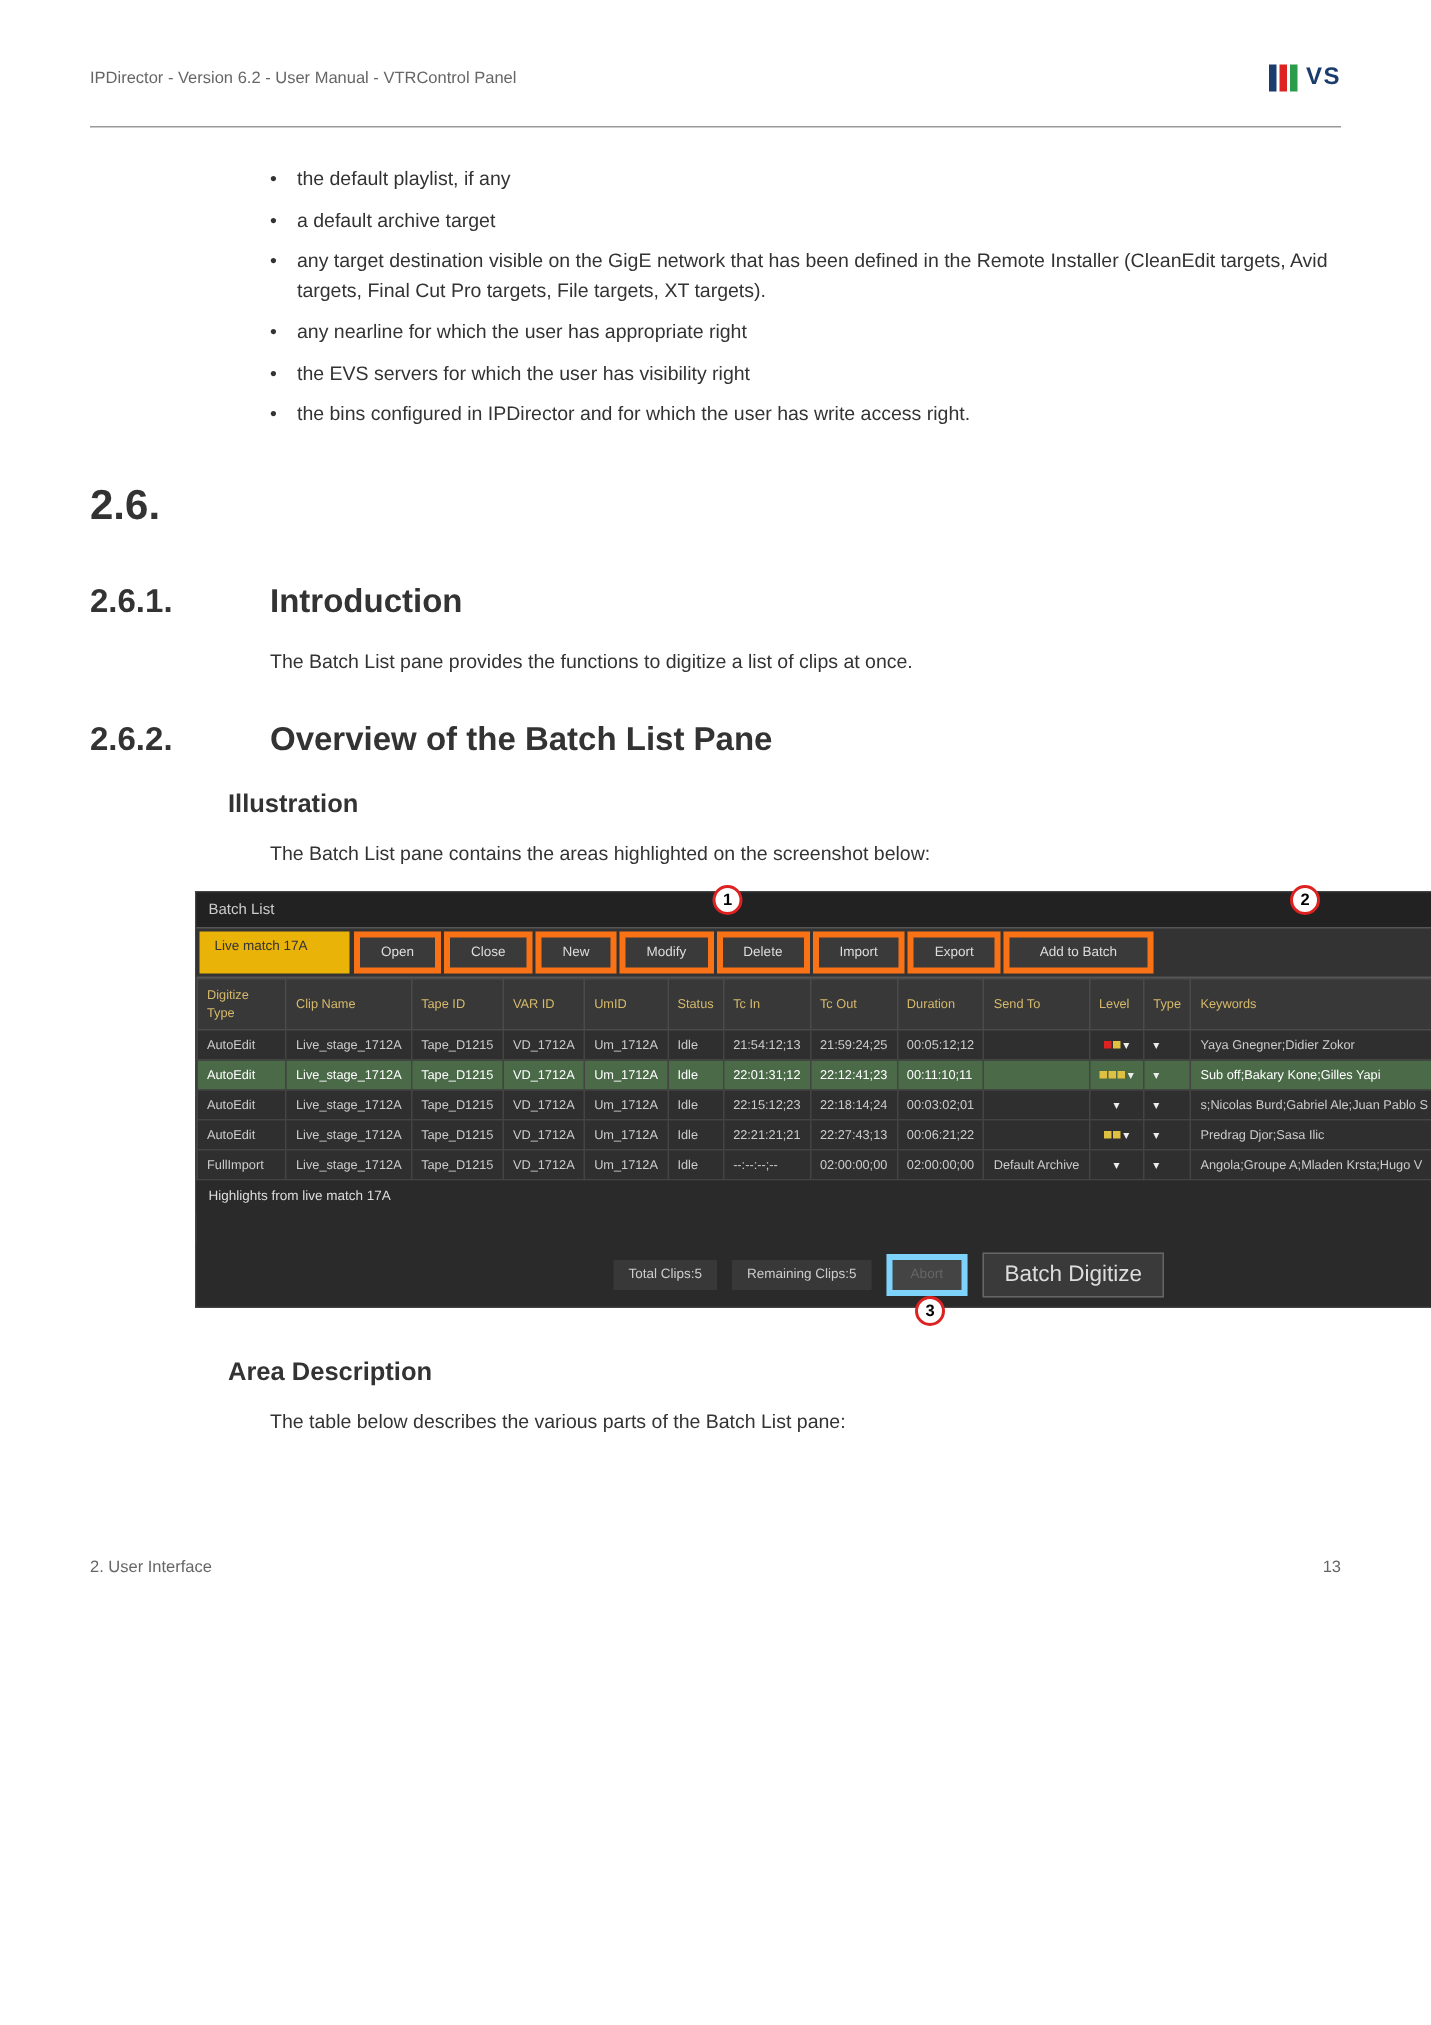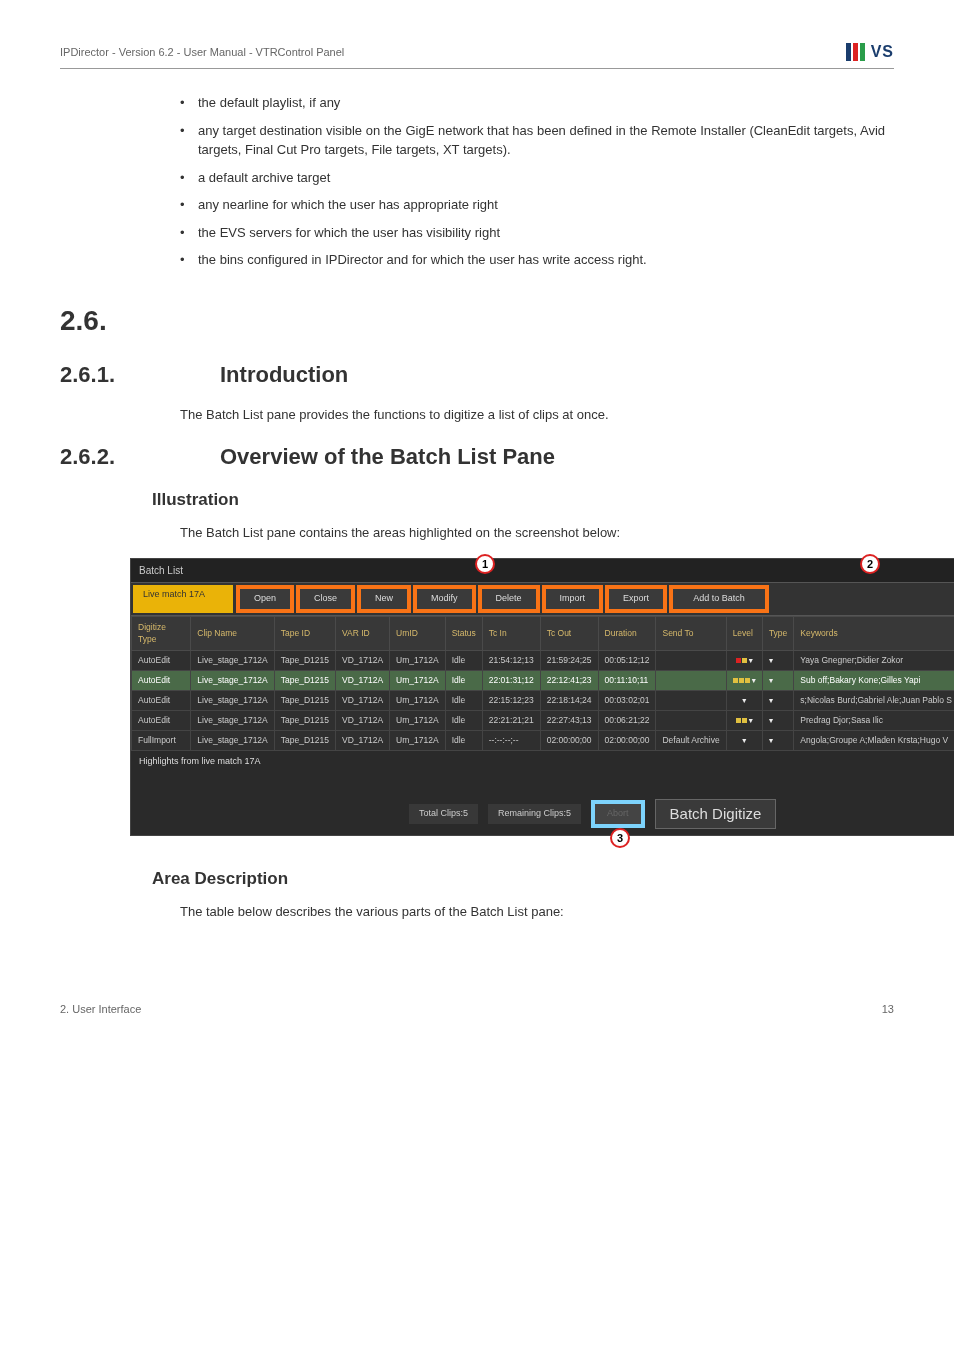--- a/index.html
+++ b/index.html
@@ -13,21 +13,21 @@
     line-height: 1.5;
   }
   .page {
     padding: 40px 60px 30px 60px;
   }
   .header {
     display: flex;
     justify-content: space-between;
     align-items: center;
     border-bottom: 1px solid #999;
-    padding-bottom: 4px;
+    padding-bottom: 20px;
     margin-bottom: 24px;
   }
   .header-text {
     font-size: 11px;
     color: #666;
   }
   .logo {
     display: flex;
     align-items: center;
     gap: 2px;
@@ -49,24 +49,23 @@
     font-size: 28px;
     font-weight: bold;
     margin-top: 30px;
     margin-bottom: 12px;
     display: flex;
   }
   h1.section-num .num { width: 120px; flex-shrink: 0; }
   h2.subsection {
     font-size: 22px;
     font-weight: bold;
-    margin-top: 16px;
+    margin-top: 26px;
     margin-bottom: 14px;
     display: flex;
-    gap: 40px;
   }
   h2.subsection .num { width: 120px; flex-shrink: 0; }
   h3.subhead {
     font-size: 17px;
     font-weight: bold;
     margin-bottom: 10px;
     margin-left: 92px;
   }
   p.body {
     margin-left: 120px;
@@ -196,22 +195,22 @@
           <span class="logo-bar lb2"></span>
           <span class="logo-bar lb3"></span>
       </span>
       <span>VS</span>
     </span>
   </div>
 
   <div class="content-indent">
     <ul class="bullets">
       <li>the default playlist, if any</li>
+      <li>a default archive target</li>
       <li>any target destination visible on the GigE network that has been defined in the Remote Installer (CleanEdit targets, Avid targets, Final Cut Pro targets, File targets, XT targets).</li>
-      <li>a default archive target</li>
       <li>any nearline for which the user has appropriate right</li>
       <li>the EVS servers for which the user has visibility right</li>
       <li>the bins configured in IPDirector and for which the user has write access right.</li>
     </ul>
   </div>
 
   <h1 class="section-num">
     <span class="num">2.6.</span>
   </h1>
 

